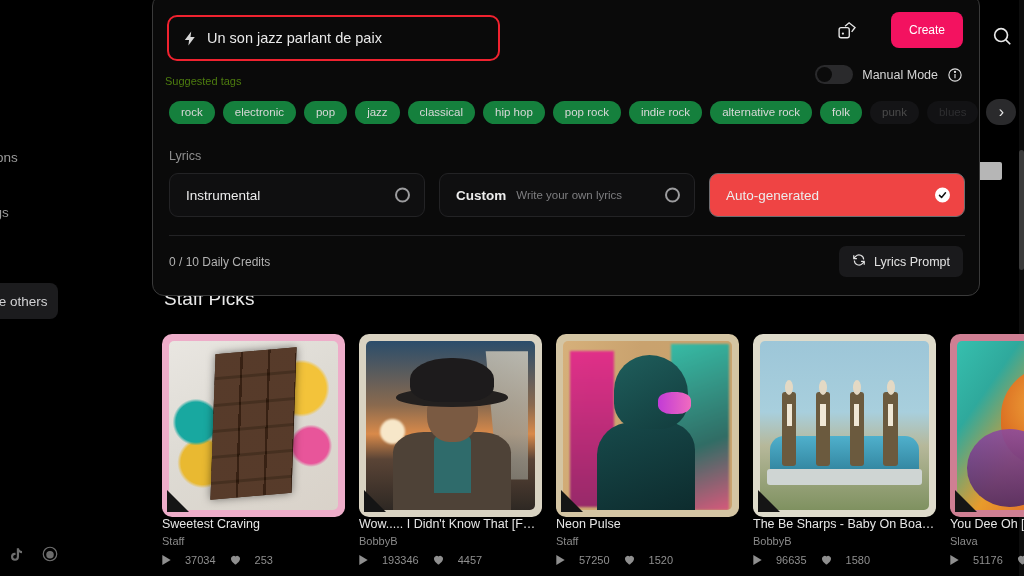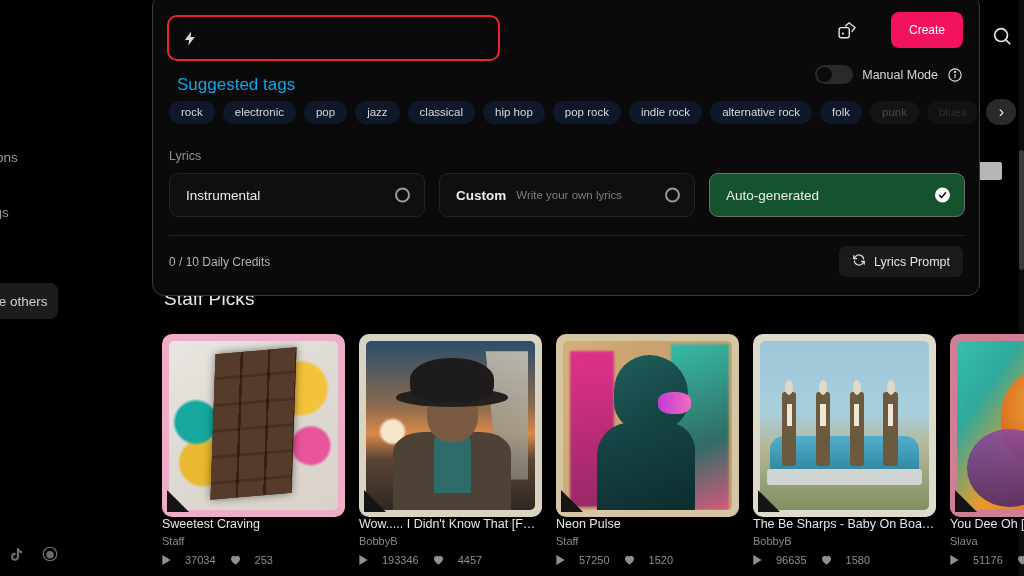--- a/index.html
+++ b/index.html
@@ -165,22 +165,22 @@
     width: 30px; height: 28px; display:flex; align-items:center; justify-content:center;
   }
   .create-btn {
     position: absolute; right: 16px; top: 17px;
     width: 72px; height: 36px; border-radius: 8px;
     background: #f31260; color: #fff; border: none;
     font-size: 12px; font-family: "Liberation Sans", sans-serif;
     display: flex; align-items: center; justify-content: center; cursor: pointer;
   }
   .suggested-label {
-    position: absolute; left: 24px; top: 80px;
-    font-size: 17px; color: #0ea5e9;
+    position: absolute; left: 12px; top: 80px;
+    font-size: 11px; color: #4d7c0f;
   }
   .manual-row {
     position: absolute; right: 16px; top: 70px;
     display: flex; align-items: center; gap: 9px;
   }
   .toggle {
     width: 38px; height: 19px; border-radius: 10px; background: #2a2a2c;
     position: relative; cursor: pointer;
   }
   .toggle .knob {
@@ -189,21 +189,21 @@
   }
   .manual-label { font-size: 12.5px; color: #d6d6d6; }
   .info-icon { width: 16px; height: 16px; }
 
   .tags-row {
     position: absolute; left: 16px; top: 104px;
     display: flex; gap: 8px; align-items: center;
   }
   .tag {
     height: 23px; padding: 0 12px; border-radius: 12px;
-    background: #0f172a; color: #d8d8d8; font-size: 11.5px;
+    background: #15803d; color: #d8d8d8; font-size: 11.5px;
     display: flex; align-items: center; white-space: nowrap; cursor: pointer;
   }
   .tag.dim { color: #4a4a4a; background: #141416; }
   .tag.dimmer { color: #2e2e30; background: #121214; }
   .tag-next {
     width: 30px; height: 26px; border-radius: 13px; background: #2a2a2c;
     display:flex; align-items:center; justify-content:center; cursor:pointer;
     color:#e6e6e6; flex: 0 0 30px;
   }
 
@@ -214,21 +214,21 @@
   .lyrics-row {
     position: absolute; left: 16px; top: 178px;
     display: flex; gap: 14px;
   }
   .lyric-opt {
     width: 256px; height: 44px; border-radius: 9px;
     background: #0f0f10; border: 1px solid #232325;
     display: flex; align-items: center; padding: 0 16px; cursor: pointer;
     position: relative;
   }
-  .lyric-opt.selected { border-color: #6d6d70; background: #14532d; }
+  .lyric-opt.selected { border-color: #6d6d70; background: #ef4444; }
   .lyric-main { font-size: 13.5px; color: #ededed; font-weight: 600; }
   .lyric-sub { font-size: 11.5px; color: #7e7e80; margin-left: 10px; font-weight: 400; }
   .radio {
     position: absolute; right: 14px; top: 50%; transform: translateY(-50%);
     width: 15px; height: 15px; border-radius: 50%;
     border: 2px solid #9c9c9e;
   }
   .radio.on {
     border-color: #fff; background: #fff;
     display: flex; align-items: center; justify-content: center;
@@ -465,20 +465,21 @@
   </div>
 
   <div class="create-panel">
 
     <div class="prompt-wrap">
       <span class="bolt-icon">
         <svg width="17" height="19" viewBox="0 0 24 24" fill="#d8d8d8">
             <path d="M13 2L4 14h6l-1 8 9-12h-6z"></path>
           </svg>
       </span>
+      <span class="prompt-value" placeholder="Un son jazz parlant de paix">Un son jazz parlant de paix</span>
     </div>
 
     <div class="dice-btn">
       <svg width="22" height="22" viewBox="0 0 26 26" fill="none" stroke="#e8e8e8" stroke-width="1.6">
         <rect x="2.5" y="9" width="12" height="12" rx="2.4"></rect>
         <circle cx="7" cy="16" r="1.3" fill="#e8e8e8" stroke="none"></circle>
         <path d="M9.5 7.5l4.8-4.2 7 5.6-4 5.2"></path>
       </svg>
     </div>
 

